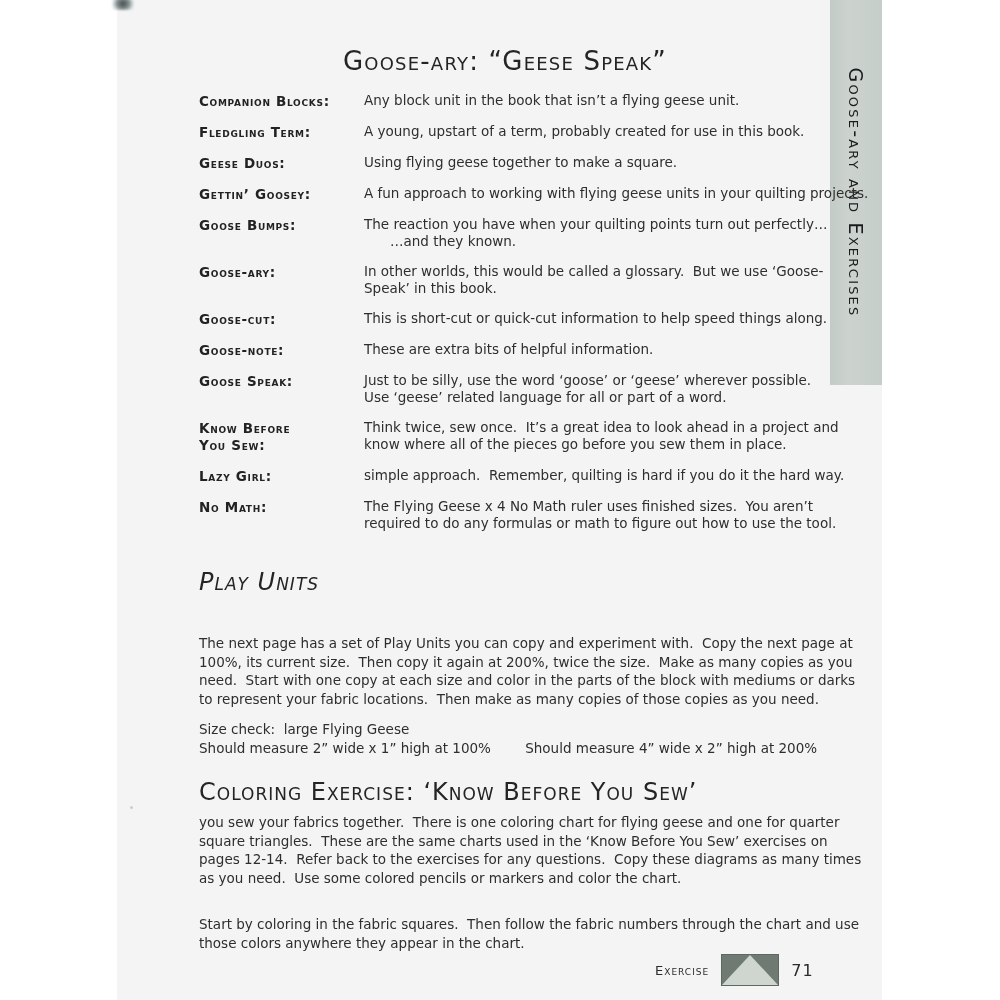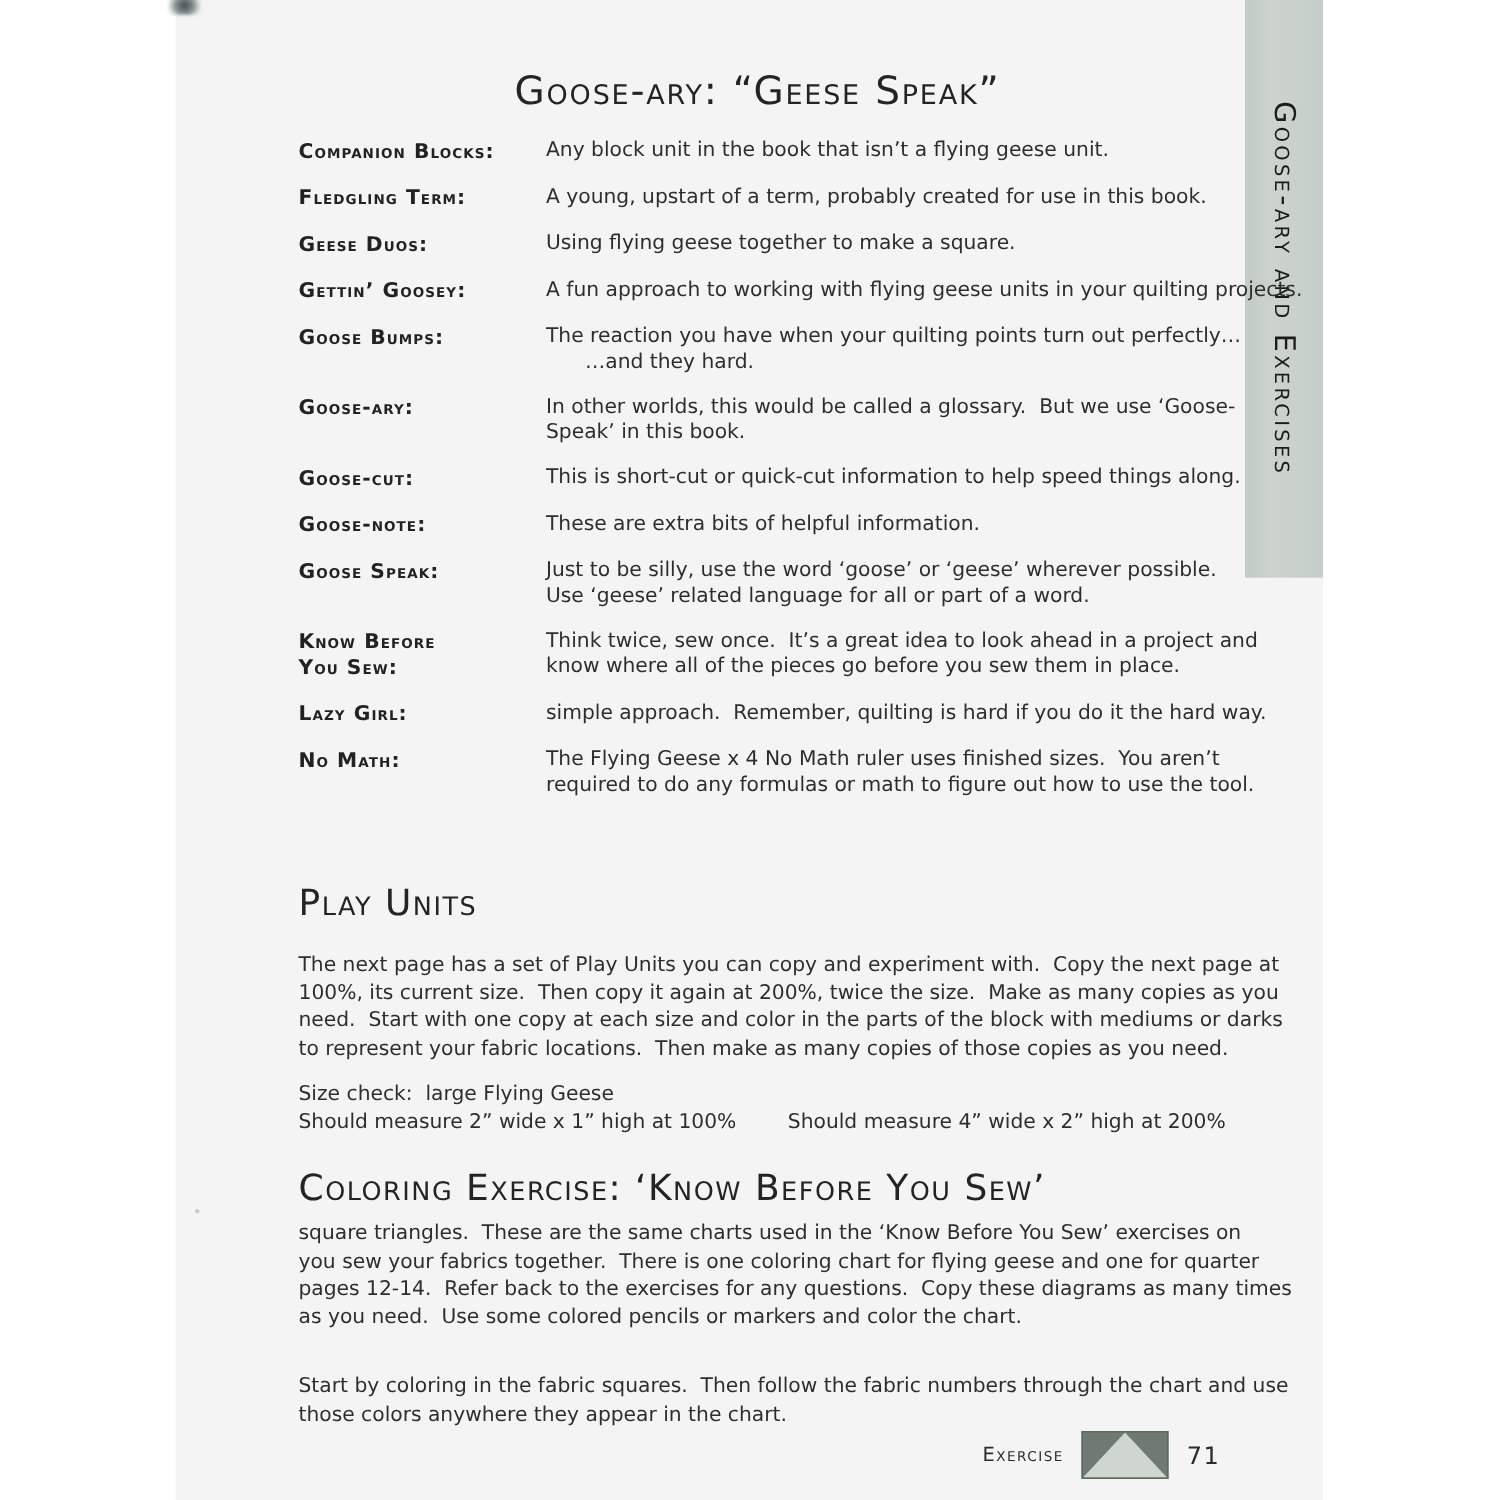--- a/index.html
+++ b/index.html
@@ -133,21 +133,21 @@
 
   
   .section-head {
     position: absolute;
     font-size: 24px;
     font-variant: small-caps;
     letter-spacing: 1px;
     color: #242424;
     font-weight: 400;
   }
-  #play-units-head { left: 199px; top: 588px; }
+  #play-units-head { left: 199px; top: 568px; font-style: italic; }
   #coloring-head  { left: 199px; top: 778px; }
 
   
   .body-para {
     position: absolute;
     font-size: 13.5px;
     line-height: 18.5px;
     color: #2e2e2e;
     width: 630px;
   }
@@ -243,21 +243,21 @@
       <div class="gloss-def hand">
         <span class="dline">A fun approach to working with flying geese units in your quilting projects.</span>
       </div>
     </div>
     <div class="gloss-row">
       <div class="gloss-term hand">
         <span class="tline">Goose Bumps:</span>
       </div>
       <div class="gloss-def hand">
         <span class="dline">The reaction you have when your quilting points turn out perfectly…</span>
-        <span class="dline indent">…and they hard.</span>
+        <span class="dline indent">…and they known.</span>
       </div>
     </div>
     <div class="gloss-row">
       <div class="gloss-term hand">
         <span class="tline">Goose-ary:</span>
       </div>
       <div class="gloss-def hand">
         <span class="dline">In other worlds, this would be called a glossary.  But we use ‘Goose-</span>
         <span class="dline">Speak’ in this book.</span>
       </div>
@@ -323,22 +323,22 @@
     <span class="pline">need.  Start with one copy at each size and color in the parts of the block with mediums or darks</span>
     <span class="pline">to represent your fabric locations.  Then make as many copies of those copies as you need.</span>
   </div>
 <div id="size-check" class="body-para hand">
     <span class="pline">Size check:  large Flying Geese</span>
     <span class="pline">Should measure 2” wide x 1” high at 100%        Should measure 4” wide x 2” high at 200%</span>
   </div>
 
 <div id="coloring-head" class="section-head hand">Coloring Exercise:  ‘Know Before You Sew’</div>
 <div id="coloring-para" class="body-para hand">
+    <span class="pline">you sew your fabrics together.  There is one coloring chart for flying geese and one for quarter</span>
     <span class="pline">square triangles.  These are the same charts used in the ‘Know Before You Sew’ exercises on</span>
-    <span class="pline">you sew your fabrics together.  There is one coloring chart for flying geese and one for quarter</span>
     <span class="pline">pages 12-14.  Refer back to the exercises for any questions.  Copy these diagrams as many times</span>
     <span class="pline">as you need.  Use some colored pencils or markers and color the chart.</span>
   </div>
 <div id="coloring-para2" class="body-para hand">
     <span class="pline">Start by coloring in the fabric squares.  Then follow the fabric numbers through the chart and use</span>
     <span class="pline">those colors anywhere they appear in the chart.</span>
   </div>
 
 <div id="footer">
   <span id="footer-label" class="hand">Exercise</span>

